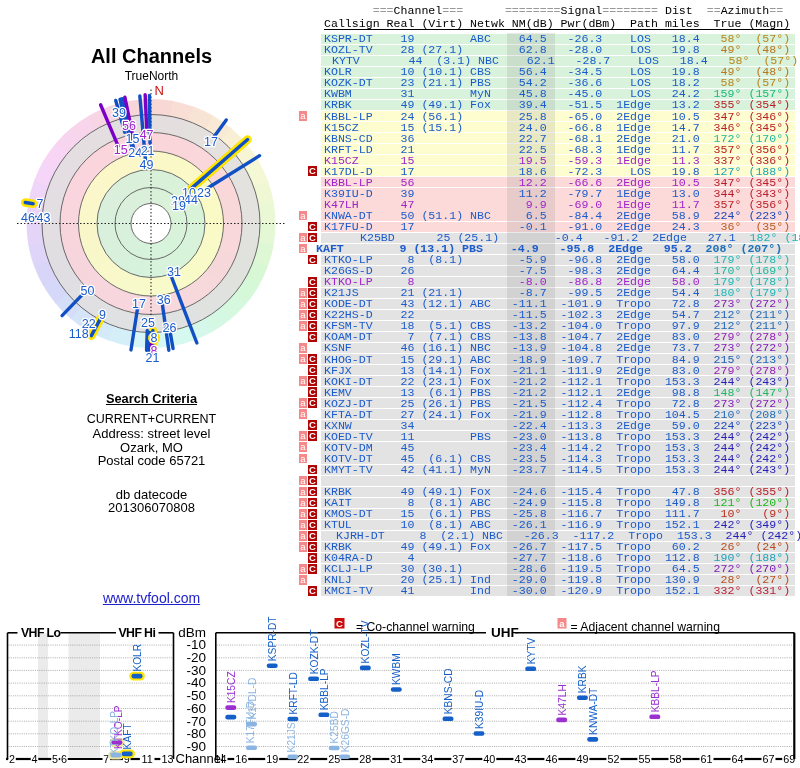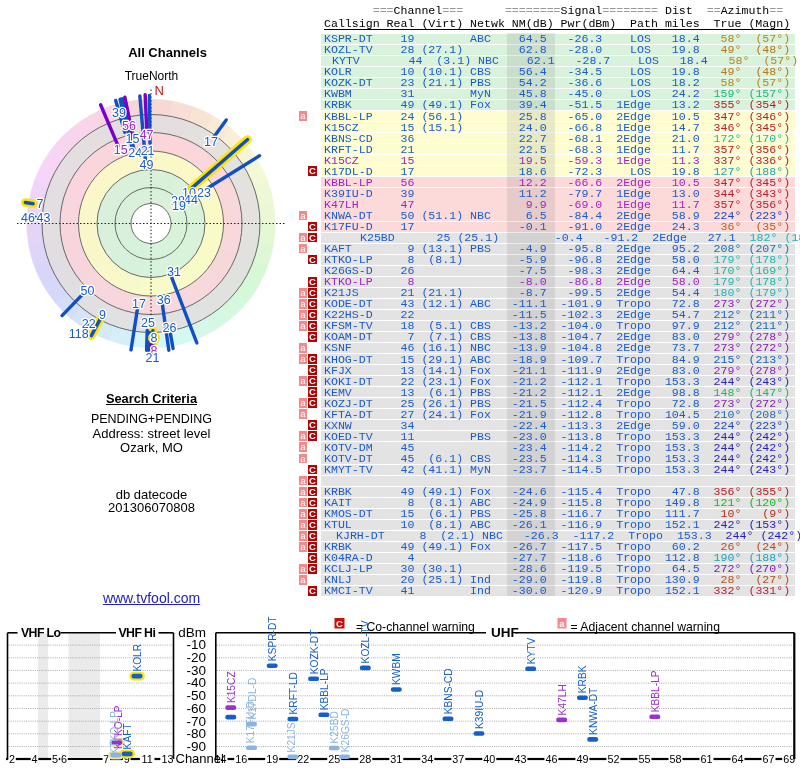--- a/index.html
+++ b/index.html
@@ -2,26 +2,27 @@
 <html><head><meta charset="utf-8"><style>
 html,body{margin:0;padding:0;background:#fff;}
 #page{position:relative;width:800px;height:768px;background:#fff;overflow:hidden;
  font-family:"Liberation Sans",sans-serif;}
 .mono{font-family:"Liberation Mono",monospace;font-size:11.6px;line-height:11.045px;white-space:pre;position:absolute;}
 .ctr{position:absolute;text-align:center;left:0;width:303px;}
 .rb{position:absolute;}
 </style></head><body>
 <div id="page">
 
-<div class="ctr" style="top:44.5px;font-size:13px;font-weight:bold;margin-left:16px;">All Channels</div>
+<div class="ctr" style="top:44.5px;font-size:20px;font-weight:bold;">All Channels</div>
 <div class="ctr" style="top:68.5px;font-size:12px;">TrueNorth</div>
 <div class="ctr" style="top:390.5px;font-size:12.8px;font-weight:bold;text-decoration:underline;">Search Criteria</div>
-<div class="ctr" style="top:412px;font-size:12.5px;">PENDING+PENDING</div>
+<div class="ctr" style="top:412px;font-size:12.5px;">CURRENT+CURRENT</div>
 <div class="ctr" style="top:440px;font-size:13px;">Ozark, MO</div>
 <div class="ctr" style="top:426px;font-size:13px;">Address: street level</div>
+<div class="ctr" style="top:453px;font-size:13px;">Postal code 65721</div>
 <div class="ctr" style="top:487px;font-size:13px;">db datecode</div>
 <div class="ctr" style="top:500px;font-size:13px;">201306070808</div>
 <div class="ctr" style="top:590px;font-size:14px;"><span style="color:#2020cc;text-decoration:underline;">www.tvfool.com</span></div>
 <svg class="rb" style="left:0;top:70px;" width="310" height="310" viewBox="0 0 310 310">
       <path d="M151.00 29.00 A124.5 124.5 0 0 1 173.69 31.08 L154.46 134.82 A19.0 19.0 0 0 0 151.00 134.50 Z" fill="hsl(5,72%,90.5%)"></path>
       <path d="M172.62 30.89 A124.5 124.5 0 0 1 194.60 36.88 L157.65 135.70 A19.0 19.0 0 0 0 154.30 134.79 Z" fill="hsl(15,72%,90.5%)"></path>
       <path d="M193.58 36.51 A124.5 124.5 0 0 1 214.19 46.23 L160.64 137.13 A19.0 19.0 0 0 0 157.50 135.65 Z" fill="hsl(25,72%,90.5%)"></path>
       <path d="M213.25 45.68 A124.5 124.5 0 0 1 231.86 58.83 L163.34 139.05 A19.0 19.0 0 0 0 160.50 137.05 Z" fill="hsl(35,72%,90.5%)"></path>
       <path d="M231.03 58.13 A124.5 124.5 0 0 1 247.07 74.31 L165.66 141.41 A19.0 19.0 0 0 0 163.21 138.95 Z" fill="hsl(45,72%,90.5%)"></path>
       <path d="M246.37 73.47 A124.5 124.5 0 0 1 259.36 92.19 L167.54 144.14 A19.0 19.0 0 0 0 165.55 141.29 Z" fill="hsl(55,72%,90.5%)"></path>
@@ -171,21 +172,21 @@
 <div class="mono" style="left:324.0px;top:209.92px;color:#1b5ccc;z-index:4;">KNWA-DT    50 (51.1) NBC     6.5   -84.4  2Edge   58.9 <span style="color:hsl(224,72%,42%);"> 224°</span> <span style="color:hsl(223,72%,42%);">(223°)</span></div>
 <div class="rb" style="left:298.5px;top:210.52px;width:8.8px;height:9.8px;background:#f58888;color:#fff;font-size:9.5px;line-height:9.8px;text-align:center;z-index:4;">a</div>
 <div class="rb" style="left:320.5px;top:221.51px;width:474px;height:10.14px;background:#fcdada;"></div>
 <div class="mono" style="left:324.0px;top:220.96px;color:#1b5ccc;z-index:4;">K17FU-D    17               -0.1   -91.0  2Edge   24.3 <span style="color:hsl(25,72%,42%);">  36°</span> <span style="color:hsl(25,72%,42%);"> (35°)</span></div>
 <div class="rb" style="left:307.8px;top:221.56px;width:9.4px;height:9.8px;background:#b00505;color:#fff;font-size:9.5px;font-weight:bold;line-height:9.8px;text-align:center;z-index:4;">C</div>
 <div class="rb" style="left:320.5px;top:232.56px;width:474px;height:10.14px;background:#e4e3e3;"></div>
 <div class="mono" style="left:324.0px;top:232.01px;color:#1b5ccc;z-index:4;padding-left:36px;">K25BD      25 (25.1)        -0.4   -91.2  2Edge   27.1 <span style="color:hsl(182,72%,42%);"> 182°</span> <span style="color:hsl(181,72%,42%);">(181°)</span></div>
 <div class="rb" style="left:298.5px;top:232.61px;width:8.8px;height:9.8px;background:#f58888;color:#fff;font-size:9.5px;line-height:9.8px;text-align:center;z-index:4;">a</div>
 <div class="rb" style="left:307.8px;top:232.61px;width:9.4px;height:9.8px;background:#b00505;color:#fff;font-size:9.5px;font-weight:bold;line-height:9.8px;text-align:center;z-index:4;">C</div>
 <div class="rb" style="left:320.5px;top:243.61px;width:474px;height:10.14px;background:#e4e3e3;"></div>
-<div class="mono" style="left:324.0px;top:243.06px;color:#1b5ccc;z-index:4;">KAFT        9 (13.1) PBS    -4.9   -95.8  2Edge   95.2 <span style="color:hsl(208,72%,42%);"> 208°</span> <span style="color:hsl(207,72%,42%);">(207°)</span></div>
+<div class="mono" style="left:316px;top:243.06px;color:#1b5ccc;z-index:4;font-weight:bold;">KAFT        9 (13.1) PBS    -4.9   -95.8  2Edge   95.2 <span style="color:hsl(208,72%,42%);"> 208°</span> <span style="color:hsl(207,72%,42%);">(207°)</span></div>
 <div class="rb" style="left:298.5px;top:243.66px;width:8.8px;height:9.8px;background:#f58888;color:#fff;font-size:9.5px;line-height:9.8px;text-align:center;z-index:4;">a</div>
 <div class="rb" style="left:320.5px;top:254.65px;width:474px;height:10.14px;background:#e4e3e3;"></div>
 <div class="mono" style="left:324.0px;top:254.10px;color:#1b5ccc;z-index:4;">KTKO-LP     8  (8.1)        -5.9   -96.8  2Edge   58.0 <span style="color:hsl(179,72%,42%);"> 179°</span> <span style="color:hsl(178,72%,42%);">(178°)</span></div>
 <div class="rb" style="left:307.8px;top:254.70px;width:9.4px;height:9.8px;background:#b00505;color:#fff;font-size:9.5px;font-weight:bold;line-height:9.8px;text-align:center;z-index:4;">C</div>
 <div class="rb" style="left:320.5px;top:265.69px;width:474px;height:10.14px;background:#e4e3e3;"></div>
 <div class="mono" style="left:324.0px;top:265.14px;color:#1b5ccc;z-index:4;">K26GS-D    26               -7.5   -98.3  2Edge   64.4 <span style="color:hsl(170,72%,42%);"> 170°</span> <span style="color:hsl(169,72%,42%);">(169°)</span></div>
 <div class="rb" style="left:320.5px;top:276.74px;width:474px;height:10.14px;background:#e4e3e3;"></div>
 <div class="mono" style="left:324.0px;top:276.19px;color:#a023cc;z-index:4;">KTKO-LP     8               -8.0   -86.8  2Edge   58.0 <span style="color:hsl(179,72%,42%);"> 179°</span> <span style="color:hsl(178,72%,42%);">(178°)</span></div>
 <div class="rb" style="left:307.8px;top:276.79px;width:9.4px;height:9.8px;background:#b00505;color:#fff;font-size:9.5px;font-weight:bold;line-height:9.8px;text-align:center;z-index:4;">C</div>
 <div class="rb" style="left:320.5px;top:287.79px;width:474px;height:10.14px;background:#e4e3e3;"></div>
@@ -256,21 +257,21 @@
 <div class="rb" style="left:307.8px;top:486.64px;width:9.4px;height:9.8px;background:#b00505;color:#fff;font-size:9.5px;font-weight:bold;line-height:9.8px;text-align:center;z-index:4;">C</div>
 <div class="rb" style="left:320.5px;top:497.64px;width:474px;height:10.14px;background:#e4e3e3;"></div>
 <div class="mono" style="left:324.0px;top:497.09px;color:#1b5ccc;z-index:4;">KAIT        8  (8.1) ABC   -24.9  -115.8  Tropo  149.8 <span style="color:hsl(121,72%,42%);"> 121°</span> <span style="color:hsl(120,72%,42%);">(120°)</span></div>
 <div class="rb" style="left:298.5px;top:497.69px;width:8.8px;height:9.8px;background:#f58888;color:#fff;font-size:9.5px;line-height:9.8px;text-align:center;z-index:4;">a</div>
 <div class="rb" style="left:307.8px;top:497.69px;width:9.4px;height:9.8px;background:#b00505;color:#fff;font-size:9.5px;font-weight:bold;line-height:9.8px;text-align:center;z-index:4;">C</div>
 <div class="rb" style="left:320.5px;top:508.69px;width:474px;height:10.14px;background:#e4e3e3;"></div>
 <div class="mono" style="left:324.0px;top:508.13px;color:#1b5ccc;z-index:4;">KMOS-DT    15  (6.1) PBS   -25.8  -116.7  Tropo  111.7 <span style="color:hsl(7,72%,42%);">  10°</span> <span style="color:hsl(6,72%,42%);">  (9°)</span></div>
 <div class="rb" style="left:298.5px;top:508.74px;width:8.8px;height:9.8px;background:#f58888;color:#fff;font-size:9.5px;line-height:9.8px;text-align:center;z-index:4;">a</div>
 <div class="rb" style="left:307.8px;top:508.74px;width:9.4px;height:9.8px;background:#b00505;color:#fff;font-size:9.5px;font-weight:bold;line-height:9.8px;text-align:center;z-index:4;">C</div>
 <div class="rb" style="left:320.5px;top:519.73px;width:474px;height:10.14px;background:#e4e3e3;"></div>
-<div class="mono" style="left:324.0px;top:519.18px;color:#1b5ccc;z-index:4;">KTUL       10  (8.1) ABC   -26.1  -116.9  Tropo  152.1 <span style="color:hsl(242,72%,42%);"> 242°</span> <span style="color:hsl(241,72%,42%);">(153°)</span></div>
+<div class="mono" style="left:324.0px;top:519.18px;color:#1b5ccc;z-index:4;">KTUL       10  (8.1) ABC   -26.1  -116.9  Tropo  152.1 <span style="color:hsl(242,72%,42%);"> 242°</span> <span style="color:hsl(241,72%,42%);">(349°)</span></div>
 <div class="rb" style="left:298.5px;top:519.78px;width:8.8px;height:9.8px;background:#f58888;color:#fff;font-size:9.5px;line-height:9.8px;text-align:center;z-index:4;">a</div>
 <div class="rb" style="left:307.8px;top:519.78px;width:9.4px;height:9.8px;background:#b00505;color:#fff;font-size:9.5px;font-weight:bold;line-height:9.8px;text-align:center;z-index:4;">C</div>
 <div class="rb" style="left:320.5px;top:530.77px;width:474px;height:10.14px;background:#e4e3e3;"></div>
 <div class="mono" style="left:336px;top:530.23px;color:#1b5ccc;z-index:4;">KJRH-DT     8  (2.1) NBC   -26.3  -117.2  Tropo  153.3 <span style="color:hsl(244,72%,42%);"> 244°</span> <span style="color:hsl(242,72%,42%);">(242°)</span></div>
 <div class="rb" style="left:298.5px;top:530.83px;width:8.8px;height:9.8px;background:#f58888;color:#fff;font-size:9.5px;line-height:9.8px;text-align:center;z-index:4;">a</div>
 <div class="rb" style="left:307.8px;top:530.83px;width:9.4px;height:9.8px;background:#b00505;color:#fff;font-size:9.5px;font-weight:bold;line-height:9.8px;text-align:center;z-index:4;">C</div>
 <div class="rb" style="left:320.5px;top:541.82px;width:474px;height:10.14px;background:#e4e3e3;"></div>
 <div class="mono" style="left:324.0px;top:541.27px;color:#1b5ccc;z-index:4;">KRBK       49 (49.1) Fox   -26.7  -117.5  Tropo   60.2 <span style="color:hsl(18,72%,42%);">  26°</span> <span style="color:hsl(17,72%,42%);"> (24°)</span></div>
 <div class="rb" style="left:298.5px;top:541.87px;width:8.8px;height:9.8px;background:#f58888;color:#fff;font-size:9.5px;line-height:9.8px;text-align:center;z-index:4;">a</div>
 <div class="rb" style="left:307.8px;top:541.87px;width:9.4px;height:9.8px;background:#b00505;color:#fff;font-size:9.5px;font-weight:bold;line-height:9.8px;text-align:center;z-index:4;">C</div>

